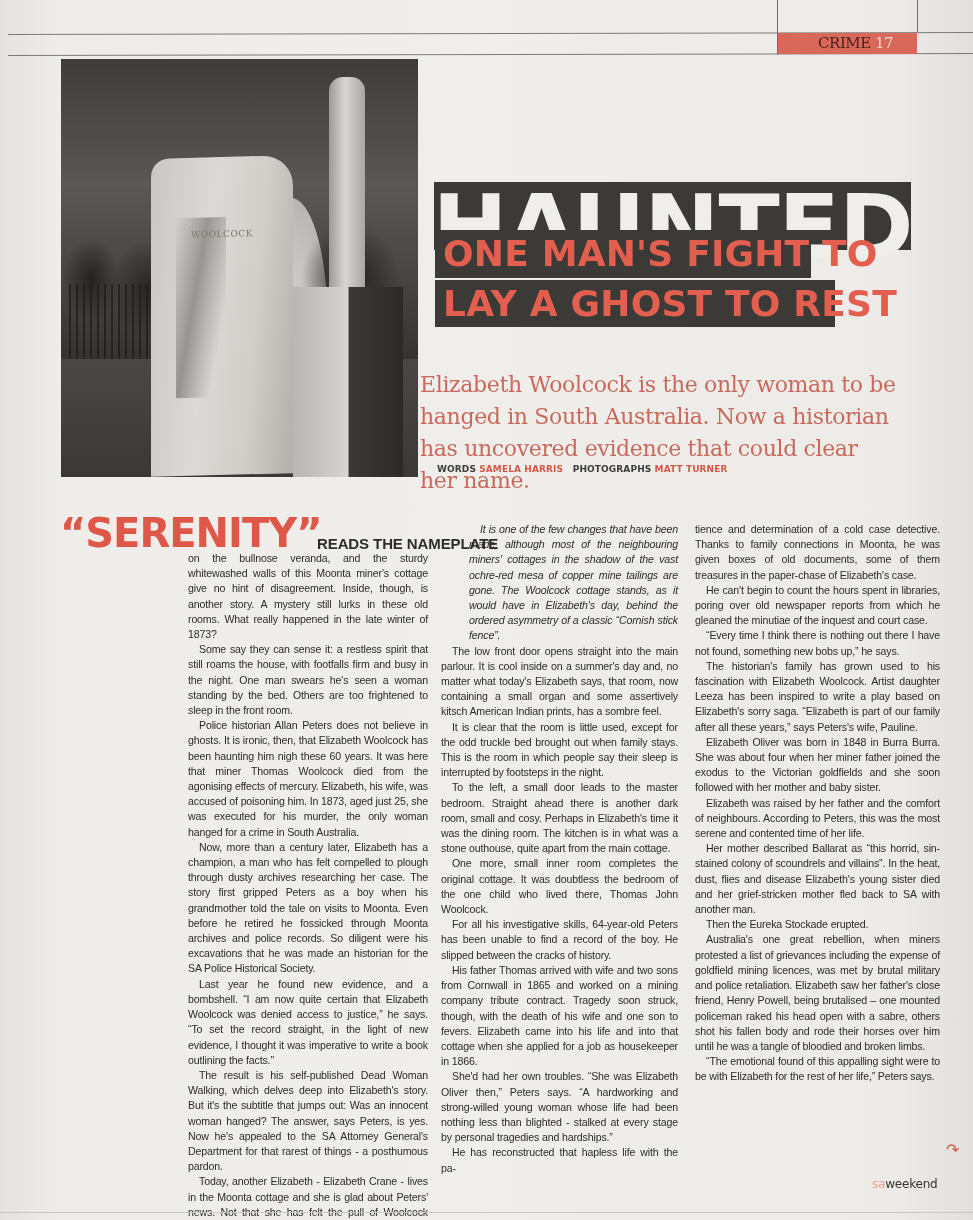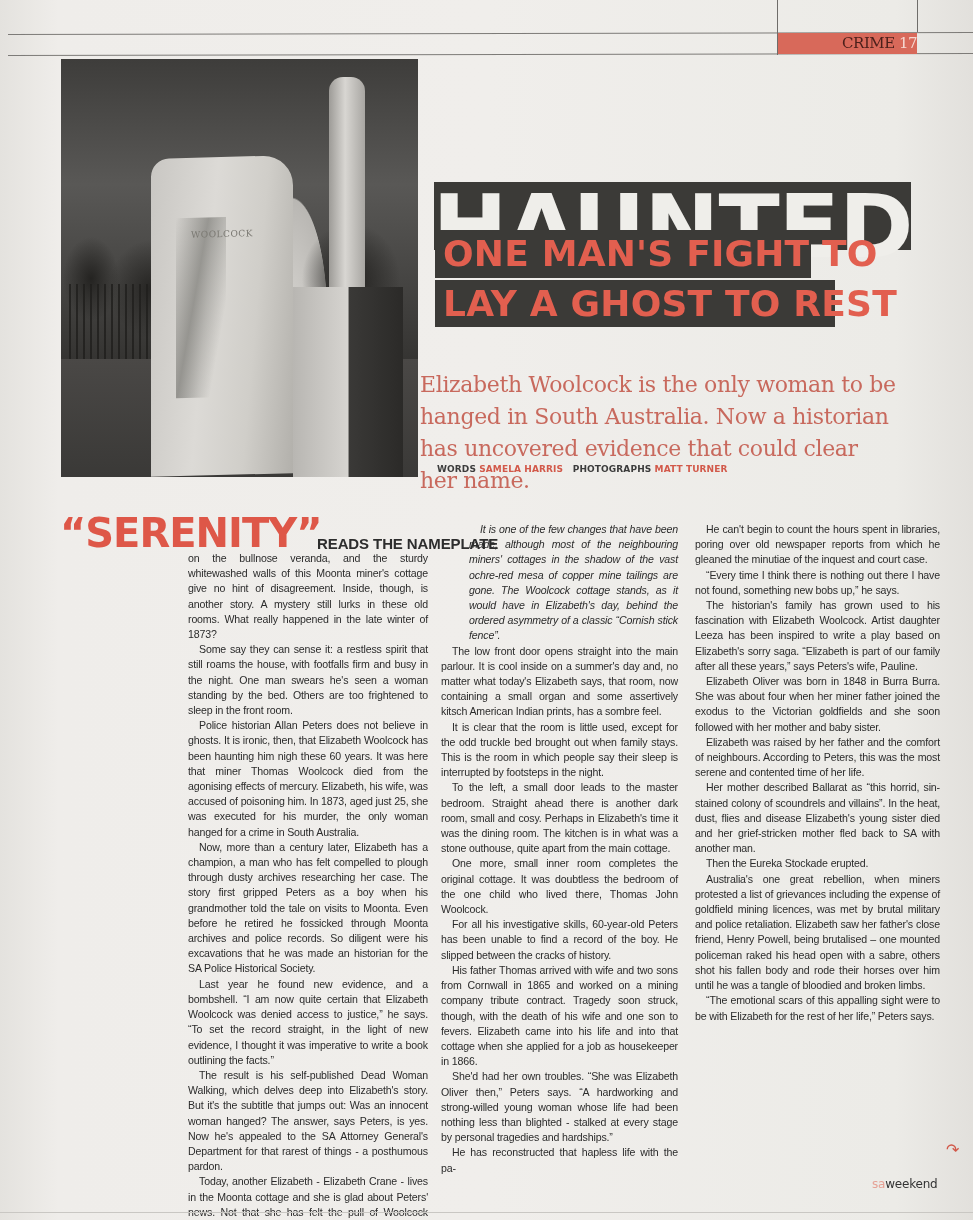--- a/index.html
+++ b/index.html
@@ -18,21 +18,21 @@
   .rule-top { left: 8px; top: 33px; width: 965px; transform: rotate(-0.12deg); }
   .rule-bot { left: 8px; top: 54px; width: 965px; transform: rotate(-0.12deg); }
   .vline { position: absolute; width: 1px; background: #6f6d6a; top: 0; height: 55px; }
   .vline-a { left: 777px; }
   .vline-b { left: 917px; height: 32px; }
   .section-tab {
     position: absolute; left: 778px; top: 33px; width: 139px; height: 21px;
     background: #d8695a;
     font-family: "DejaVu Serif", serif;
     font-size: 15px; line-height: 21px;
-    text-align: right; padding-right: 0;
+    text-align: right; padding-right: 24px;
     letter-spacing: -0.5px;
   }
   .section-tab .sec { color: #4a1f1a; }
   .section-tab .num { color: #f6d9d2; }
 
   .photo {
     position: absolute; left: 61px; top: 59px; width: 357px; height: 418px;
     background:
       radial-gradient(ellipse 60px 200px at 230px 260px, #d5d3cf 0%, #b9b7b3 60%, transparent 61%),
       linear-gradient(180deg, #3e3d3b 0%, #595856 30%, #444341 55%, #2e2d2b 80%, #3d3c3a 100%);
@@ -196,36 +196,37 @@
     <p>The result is his self-published Dead Woman Walking, which delves deep into Elizabeth's story. But it's the subtitle that jumps out: Was an innocent woman hanged? The answer, says Peters, is yes. Now he's appealed to the SA Attorney General's Department for that rarest of things - a posthumous pardon.</p>
     <p>Today, another Elizabeth - Elizabeth Crane - lives in the Moonta cottage and she is glad about Peters' news. Not that she has felt the pull of Woolcock upon</p>
   </div>
 
   <div class="col col2">
     <p class="it">It is one of the few changes that have been made, although most of the neighbouring miners' cottages in the shadow of the vast ochre-red mesa of copper mine tailings are gone. The Woolcock cottage stands, as it would have in Elizabeth's day, behind the ordered asymmetry of a classic “Cornish stick fence”.</p>
     <p>The low front door opens straight into the main parlour. It is cool inside on a summer's day and, no matter what today's Elizabeth says, that room, now containing a small organ and some assertively kitsch American Indian prints, has a sombre feel.</p>
     <p>It is clear that the room is little used, except for the odd truckle bed brought out when family stays. This is the room in which people say their sleep is interrupted by footsteps in the night.</p>
     <p>To the left, a small door leads to the master bedroom. Straight ahead there is another dark room, small and cosy. Perhaps in Elizabeth's time it was the dining room. The kitchen is in what was a stone outhouse, quite apart from the main cottage.</p>
     <p>One more, small inner room completes the original cottage. It was doubtless the bedroom of the one child who lived there, Thomas John Woolcock.</p>
-    <p>For all his investigative skills, 60-year-old Peters has been unable to find a record of the boy. He slipped between the cracks of history.</p>
+    <p>For all his investigative skills, 64-year-old Peters has been unable to find a record of the boy. He slipped between the cracks of history.</p>
     <p>His father Thomas arrived with wife and two sons from Cornwall in 1865 and worked on a mining company tribute contract. Tragedy soon struck, though, with the death of his wife and one son to fevers. Elizabeth came into his life and into that cottage when she applied for a job as housekeeper in 1866.</p>
     <p>She'd had her own troubles. “She was Elizabeth Oliver then,” Peters says. “A hardworking and strong-willed young woman whose life had been nothing less than blighted - stalked at every stage by personal tragedies and hardships.”</p>
     <p>He has reconstructed that hapless life with the pa-</p>
   </div>
 
   <div class="col col3">
+    <p class="noindent">tience and determination of a cold case detective. Thanks to family connections in Moonta, he was given boxes of old documents, some of them treasures in the paper-chase of Elizabeth's case.</p>
     <p>He can't begin to count the hours spent in libraries, poring over old newspaper reports from which he gleaned the minutiae of the inquest and court case.</p>
     <p>“Every time I think there is nothing out there I have not found, something new bobs up,” he says.</p>
     <p>The historian's family has grown used to his fascination with Elizabeth Woolcock. Artist daughter Leeza has been inspired to write a play based on Elizabeth's sorry saga. “Elizabeth is part of our family after all these years,” says Peters's wife, Pauline.</p>
     <p>Elizabeth Oliver was born in 1848 in Burra Burra. She was about four when her miner father joined the exodus to the Victorian goldfields and she soon followed with her mother and baby sister.</p>
     <p>Elizabeth was raised by her father and the comfort of neighbours. According to Peters, this was the most serene and contented time of her life.</p>
     <p>Her mother described Ballarat as “this horrid, sin-stained colony of scoundrels and villains”. In the heat, dust, flies and disease Elizabeth's young sister died and her grief-stricken mother fled back to SA with another man.</p>
     <p>Then the Eureka Stockade erupted.</p>
     <p>Australia's one great rebellion, when miners protested a list of grievances including the expense of goldfield mining licences, was met by brutal military and police retaliation. Elizabeth saw her father's close friend, Henry Powell, being brutalised – one mounted policeman raked his head open with a sabre, others shot his fallen body and rode their horses over him until he was a tangle of bloodied and broken limbs.</p>
-    <p>“The emotional scars of this appalling sight were to be with Elizabeth for the rest of her life,” Peters says.</p>
+    <p>“The emotional found of this appalling sight were to be with Elizabeth for the rest of her life,” Peters says.</p>
   </div>
 
   <div class="continue-icon">↷</div>
 
   <div class="masthead">
     <span class="sa">sa</span><span>weekend</span>
   </div>
   <div class="footer-rule"></div>
 </div>
 

